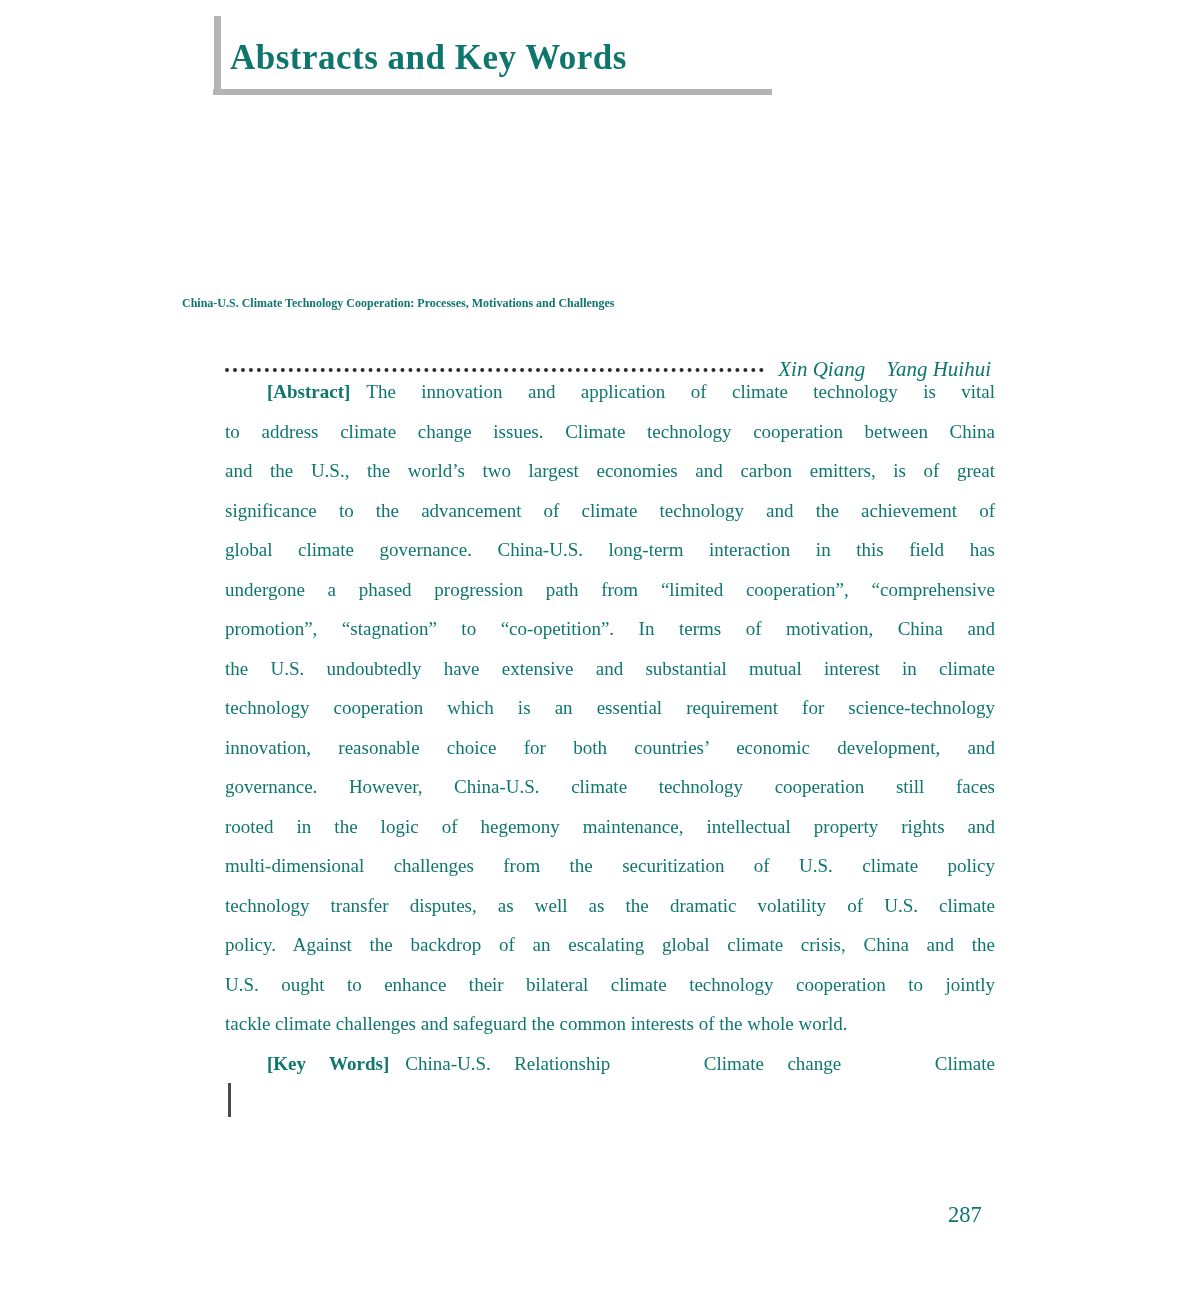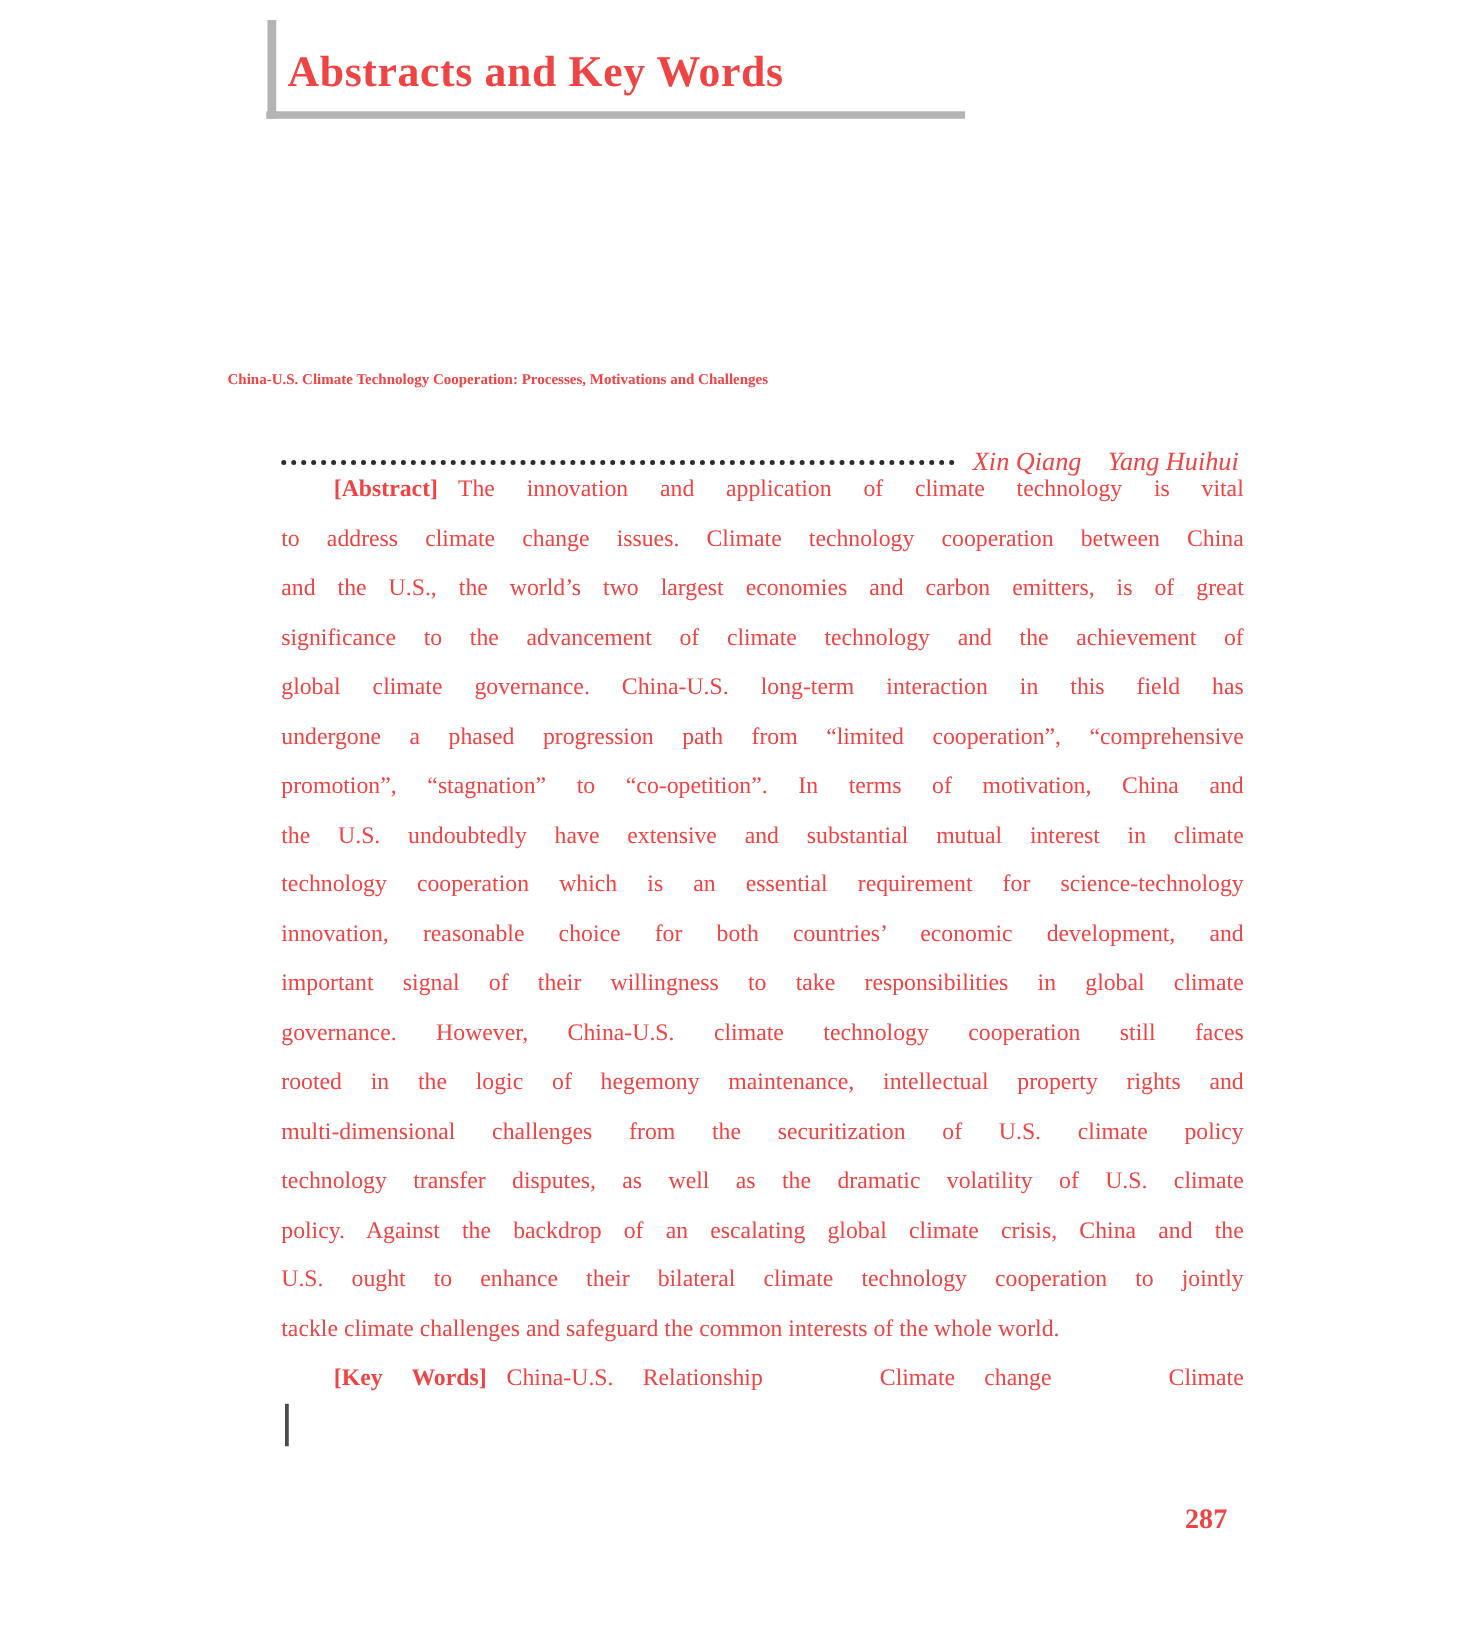--- a/index.html
+++ b/index.html
@@ -6,21 +6,21 @@
     margin: 0;
     padding: 0;
     background: #ffffff;
   }
   .sheet {
     position: relative;
     width: 1178px;
     height: 1305px;
     background: #ffffff;
     font-family: "Liberation Serif", serif;
-    color: #ef4444;
+    color: #0f766e;
     overflow: hidden;
   }
 
   
   .header-accent-bar {
     position: absolute;
     left: 214px;
     top: 16px;
     width: 7px;
     height: 79px;
@@ -115,21 +115,21 @@
     vertical-align: -7px;
     margin-left: 3px;
   }
 
   
   .page-number {
     position: absolute;
     left: 948px;
     top: 1202px;
     font-size: 22.5px;
-    font-weight: bold;
+    font-weight: normal;
   }
 </style>
 </head>
 <body>
 
 <div class="sheet">
 
   <div class="header-accent-bar"></div>
   <div class="header-title">Abstracts and Key Words</div>
   <div class="header-rule"></div>
@@ -149,21 +149,20 @@
 
     <div class="line">to address climate change issues. Climate technology cooperation between China</div>
     <div class="line">and the U.S., the world’s two largest economies and carbon emitters, is of great</div>
     <div class="line">significance to the advancement of climate technology and the achievement of</div>
     <div class="line">global climate governance. China-U.S. long-term interaction in this field has</div>
     <div class="line">undergone a phased progression path from “limited cooperation”, “comprehensive</div>
     <div class="line">promotion”, “stagnation” to “co-opetition”. In terms of motivation, China and</div>
     <div class="line">the U.S. undoubtedly have extensive and substantial mutual interest in climate</div>
     <div class="line">technology cooperation which is an essential requirement for science-technology</div>
     <div class="line">innovation, reasonable choice for both countries’ economic development, and</div>
-    <div class="line">important signal of their willingness to take responsibilities in global climate</div>
     <div class="line">governance. However, China-U.S. climate technology cooperation still faces</div>
     <div class="line">rooted in the logic of hegemony maintenance, intellectual property rights and</div>
     <div class="line">multi-dimensional challenges from the securitization of U.S. climate policy</div>
     <div class="line">technology transfer disputes, as well as the dramatic volatility of U.S. climate</div>
     <div class="line">policy. Against the backdrop of an escalating global climate crisis, China and the</div>
     <div class="line">U.S. ought to enhance their bilateral climate technology cooperation to jointly</div>
     <div class="line last">tackle climate challenges and safeguard the common interests of the whole world.</div>
 
     <div class="line indent">
       <span class="inline-label">[Key Words]</span><span>China-U.S. Relationship&nbsp;&nbsp;&nbsp; Climate change&nbsp;&nbsp;&nbsp; Climate</span>

